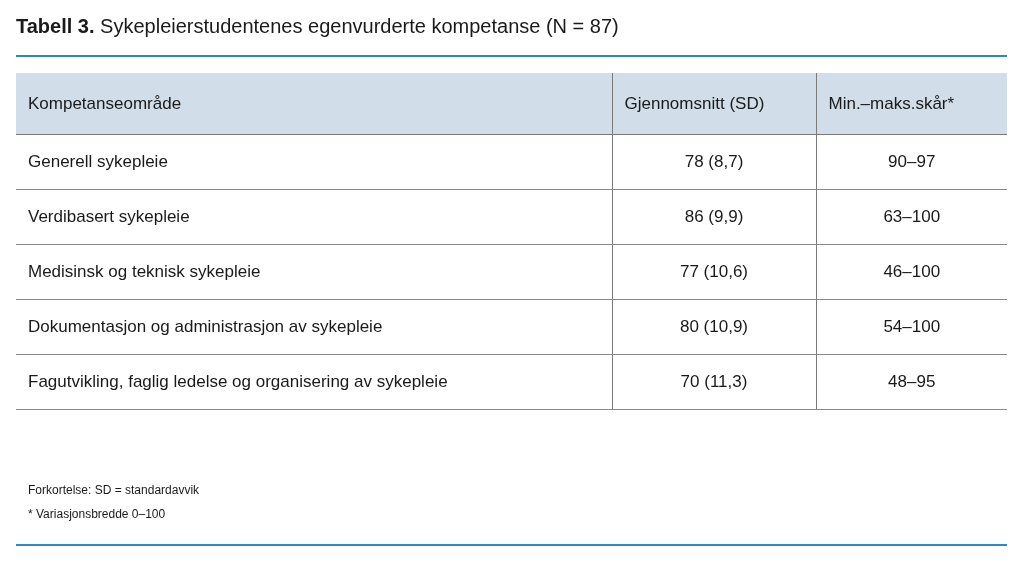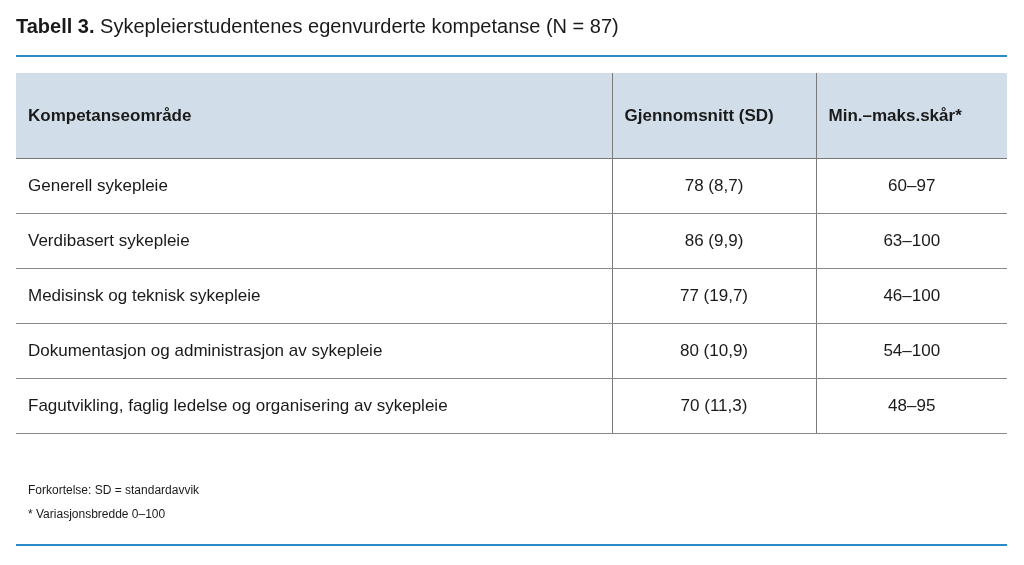--- a/index.html
+++ b/index.html
@@ -5,21 +5,21 @@
   html, body { margin: 0; padding: 0; background: #ffffff; }
   body { width: 1024px; height: 565px; position: relative; overflow: hidden;
          font-family: "Liberation Sans", "DejaVu Sans", sans-serif; color: #1a1a1a; }
   .caption { position: absolute; left: 16px; top: 12px; font-size: 20px; line-height: 28px; white-space: nowrap; }
   .caption b { font-weight: 700; }
   .rule { position: absolute; left: 16px; width: 991px; height: 2px; background: #2b8ac6; }
   .rule.top { top: 55px; }
   .rule.bottom { top: 544px; }
   table { position: absolute; left: 16px; top: 73px; width: 991px; border-collapse: collapse; table-layout: fixed; }
   col.c1 { width: 596px; } col.c2 { width: 204px; } col.c3 { width: 191px; }
-  th { background: #d1dde8; height: 61px; font-size: 17px; font-weight: 700; text-align: left; padding: 12px 12px; border-bottom: 1px solid #7a7a7a; }
+  th { background: #d1dde8; height: 61px; font-size: 17px; font-weight: 400; text-align: left; padding: 0 12px; border-bottom: 1px solid #7a7a7a; }
   th.num { text-align: left; }
   th + th, td + td { border-left: 1px solid #7a7a7a; }
   td { height: 54px; font-size: 17px; padding: 0 12px; border-bottom: 1px solid #8a8a8a; }
   td.num { text-align: center; margin-left: 24px; }
   .notes { position: absolute; left: 28px; top: 478px; font-size: 12px; line-height: 24px; }
 </style>
 </head>
 <body>
 
 <div class="caption">
@@ -38,30 +38,30 @@
     <tr>
       <th>Kompetanseområde</th>
       <th class="num">Gjennomsnitt (SD)</th>
       <th class="num">Min.–maks.skår*</th>
     </tr>
   </thead>
   <tbody>
     <tr>
       <td>Generell sykepleie</td>
       <td class="num">78 (8,7)</td>
-      <td class="num">60–97</td>
+      <td class="num">90–97</td>
     </tr>
     <tr>
       <td>Verdibasert sykepleie</td>
       <td class="num">86 (9,9)</td>
       <td class="num">63–100</td>
     </tr>
     <tr>
       <td>Medisinsk og teknisk sykepleie</td>
-      <td class="num">77 (19,7)</td>
+      <td class="num">77 (10,6)</td>
       <td class="num">46–100</td>
     </tr>
     <tr>
       <td>Dokumentasjon og administrasjon av sykepleie</td>
       <td class="num">80 (10,9)</td>
       <td class="num">54–100</td>
     </tr>
     <tr>
       <td>Fagutvikling, faglig ledelse og organisering av sykepleie</td>
       <td class="num">70 (11,3)</td>

